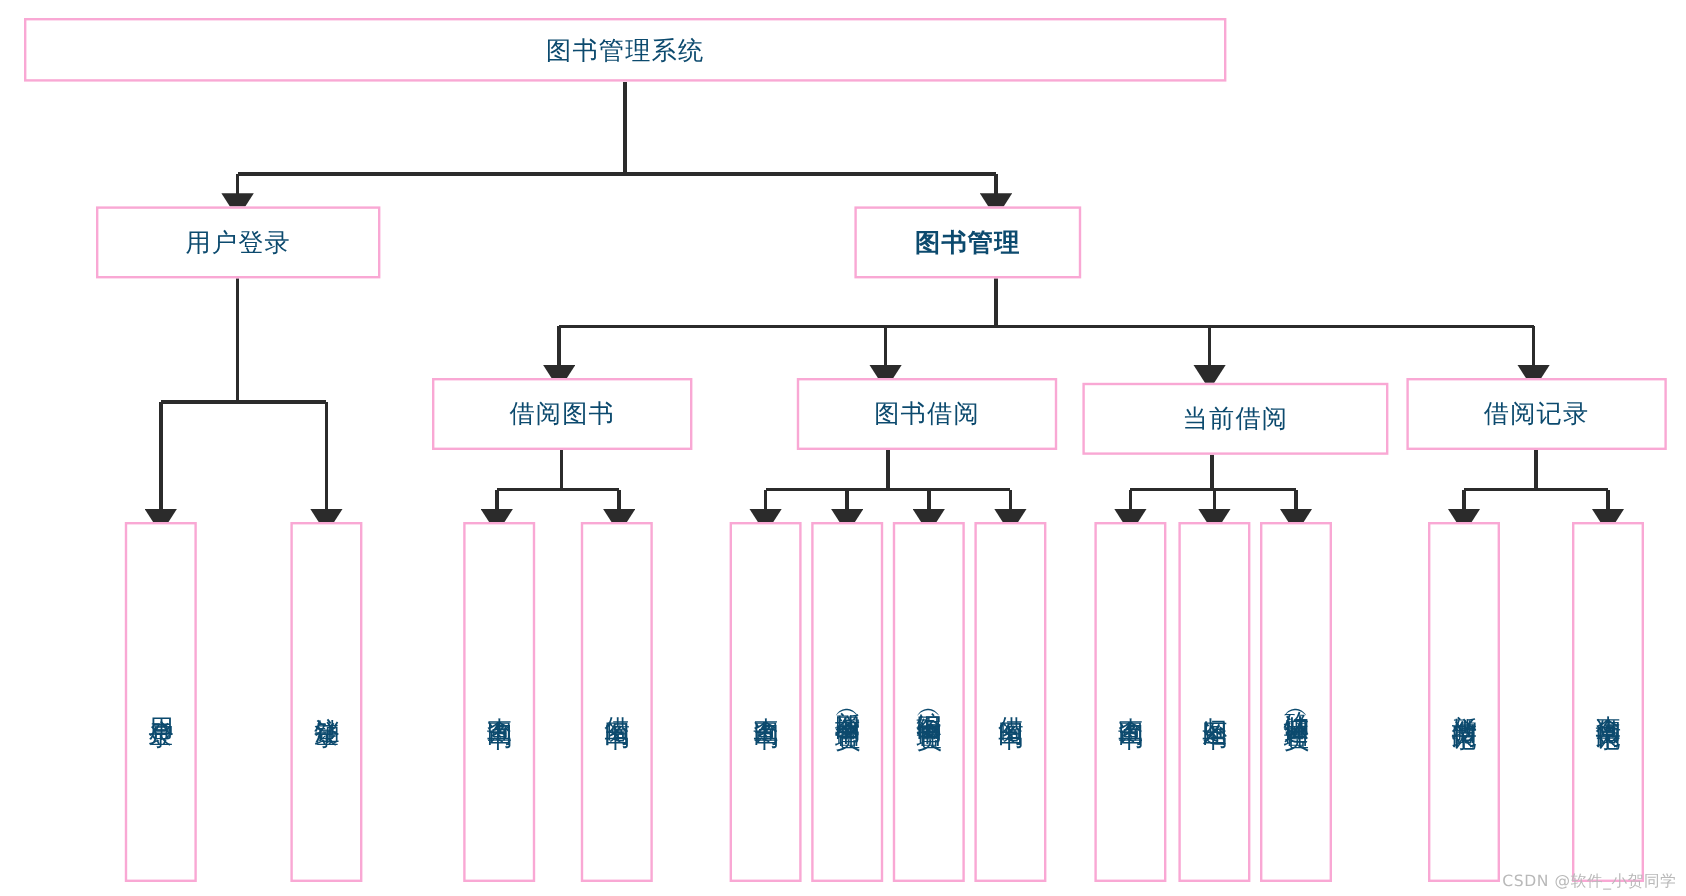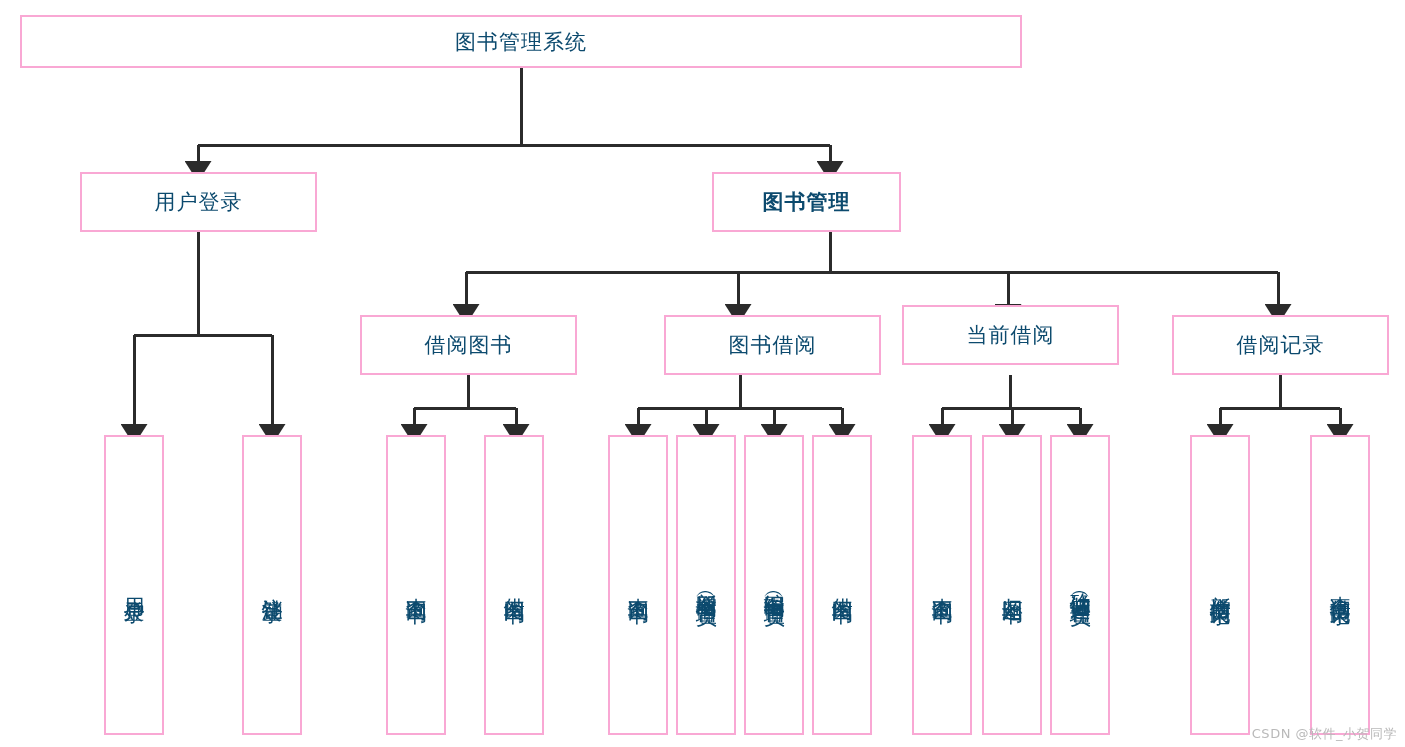--- a/index.html
+++ b/index.html
@@ -123,21 +123,21 @@
       </div>
       <div class="node-box horizontal" style="left: 712px; top: 172px; width: 189px; height: 60px; font-weight: bold;">
         <span class="node-label">图书管理</span>
       </div>
       <div class="node-box horizontal" style="left: 360px; top: 315px; width: 217px; height: 60px;">
         <span class="node-label">借阅图书</span>
       </div>
       <div class="node-box horizontal" style="left: 664px; top: 315px; width: 217px; height: 60px;">
         <span class="node-label">图书借阅</span>
       </div>
-      <div class="node-box horizontal" style="left: 902px; top: 305px; width: 217px; height: 60px;">
+      <div class="node-box horizontal" style="left: 902px; top: 319px; width: 255px; height: 60px;">
         <span class="node-label">当前借阅</span>
       </div>
       <div class="node-box horizontal" style="left: 1172px; top: 315px; width: 217px; height: 60px;">
         <span class="node-label">借阅记录</span>
       </div>
       <div class="node-box vertical" style="left: 104px; top: 435px; width: 60px; height: 300px;">
         <span class="label-v">用户登录</span>
       </div>
       <div class="node-box vertical" style="left: 242px; top: 435px; width: 60px; height: 300px;">
         <span class="label-v">注销登录</span>

